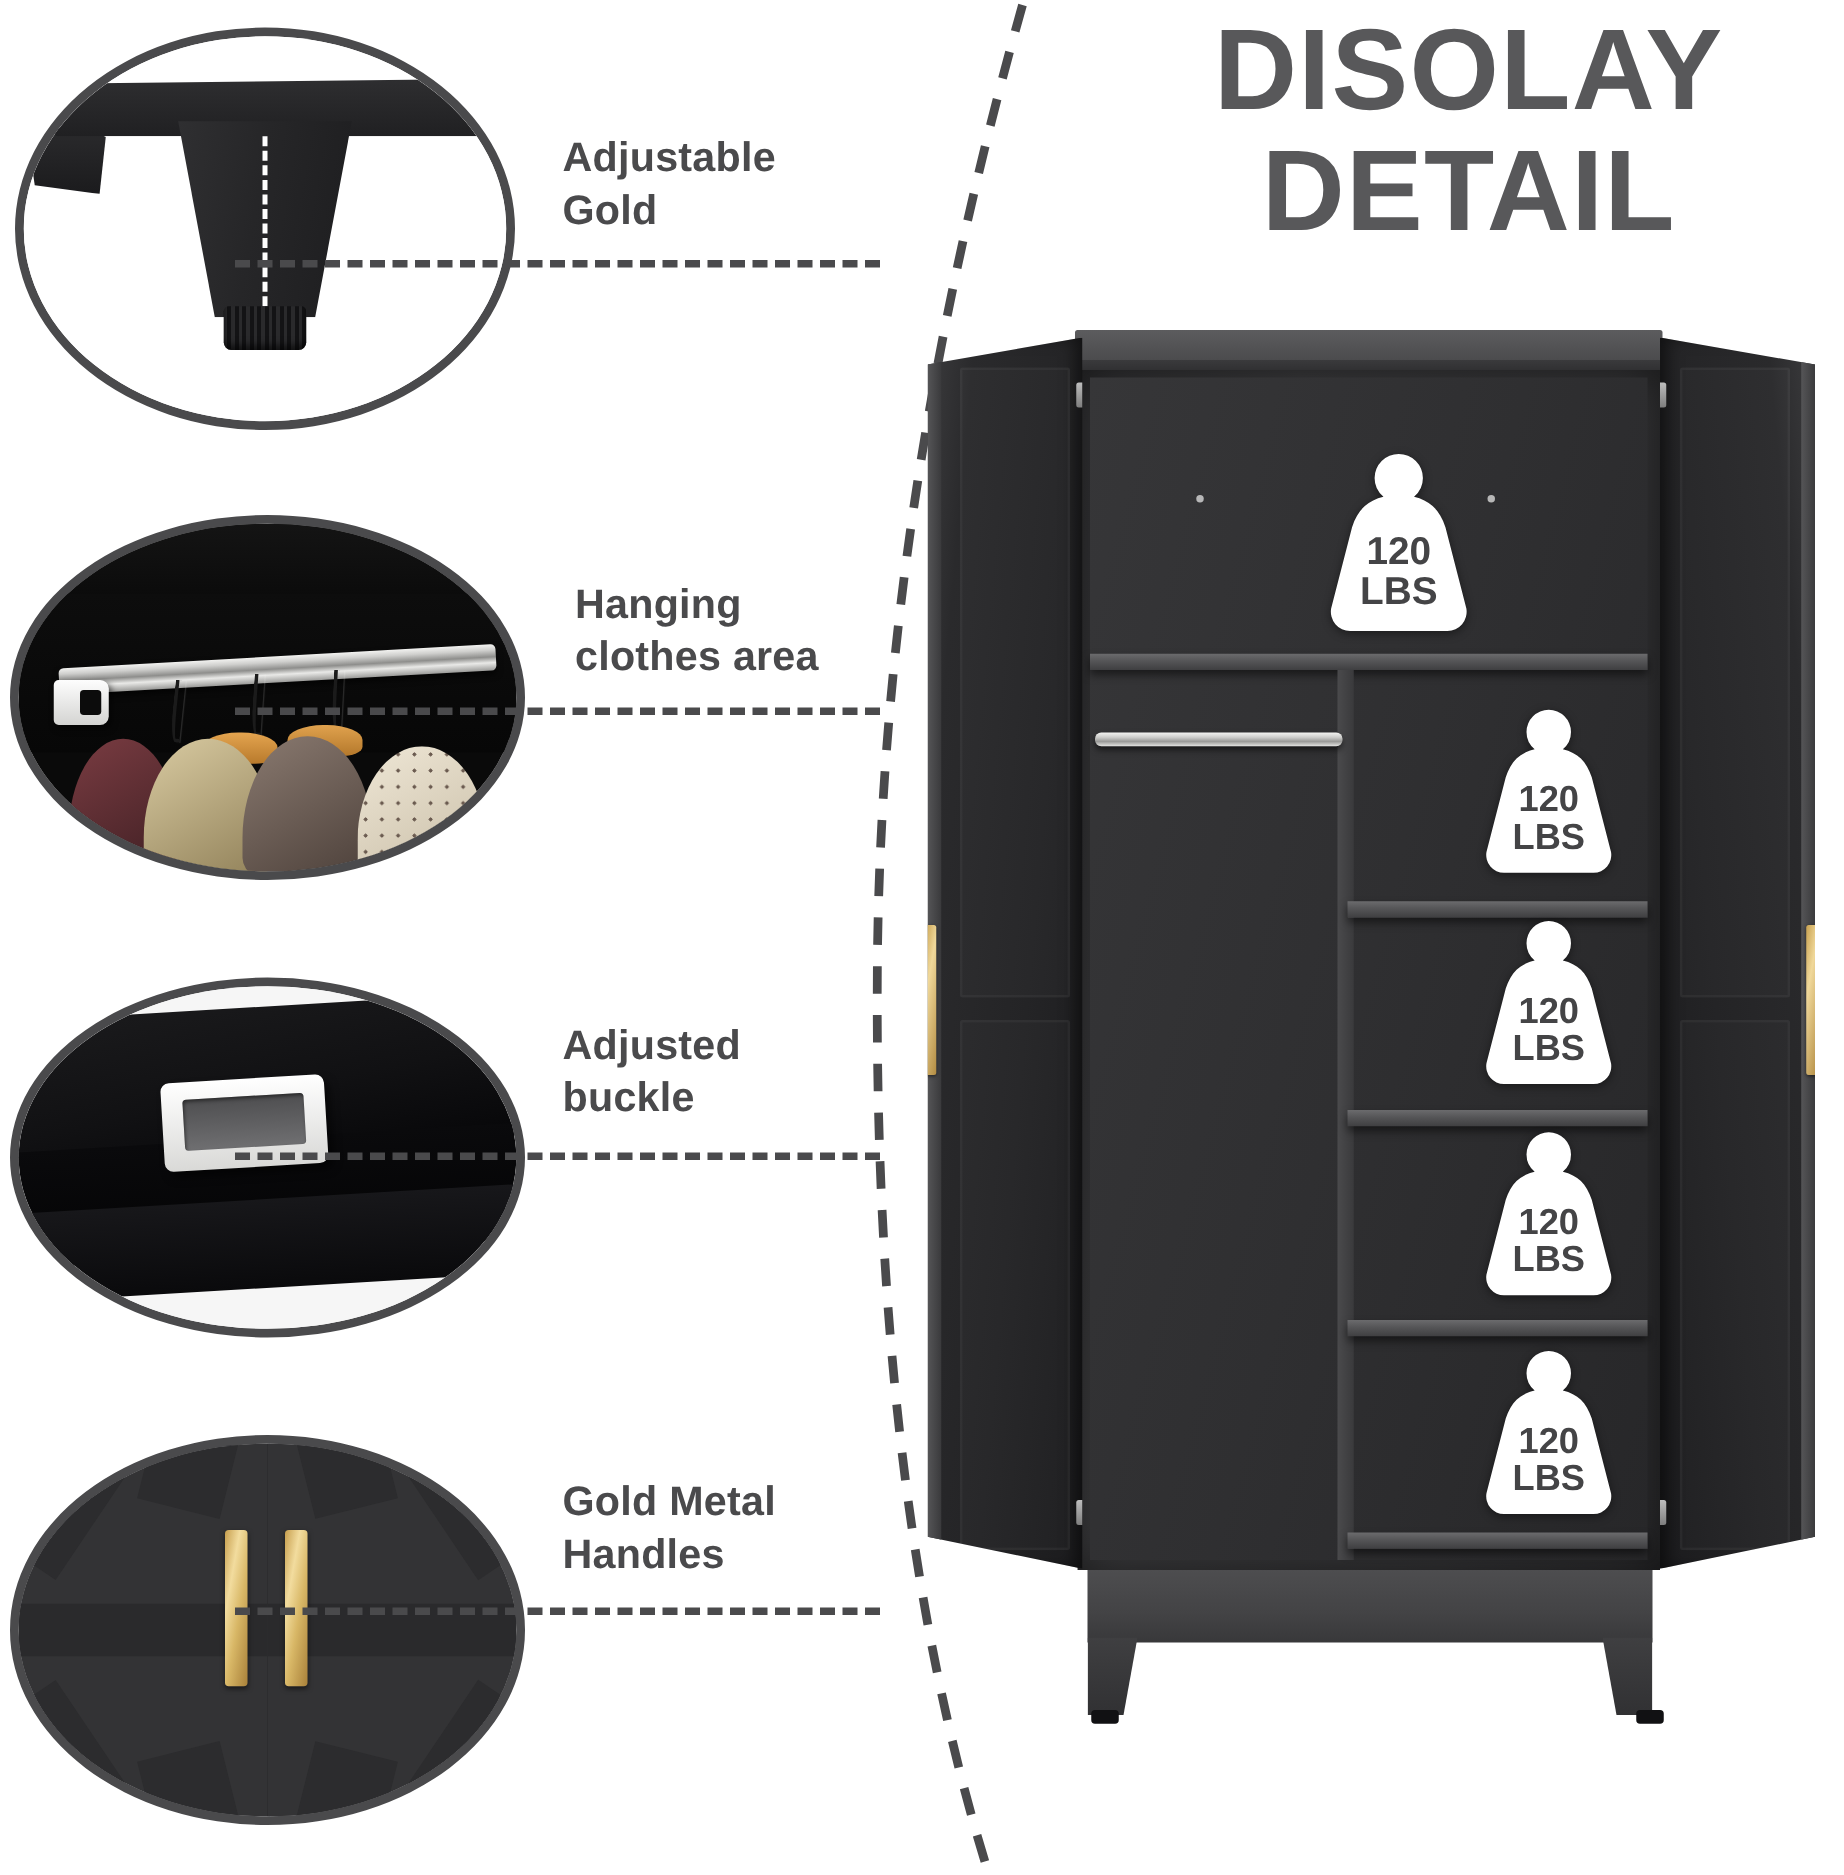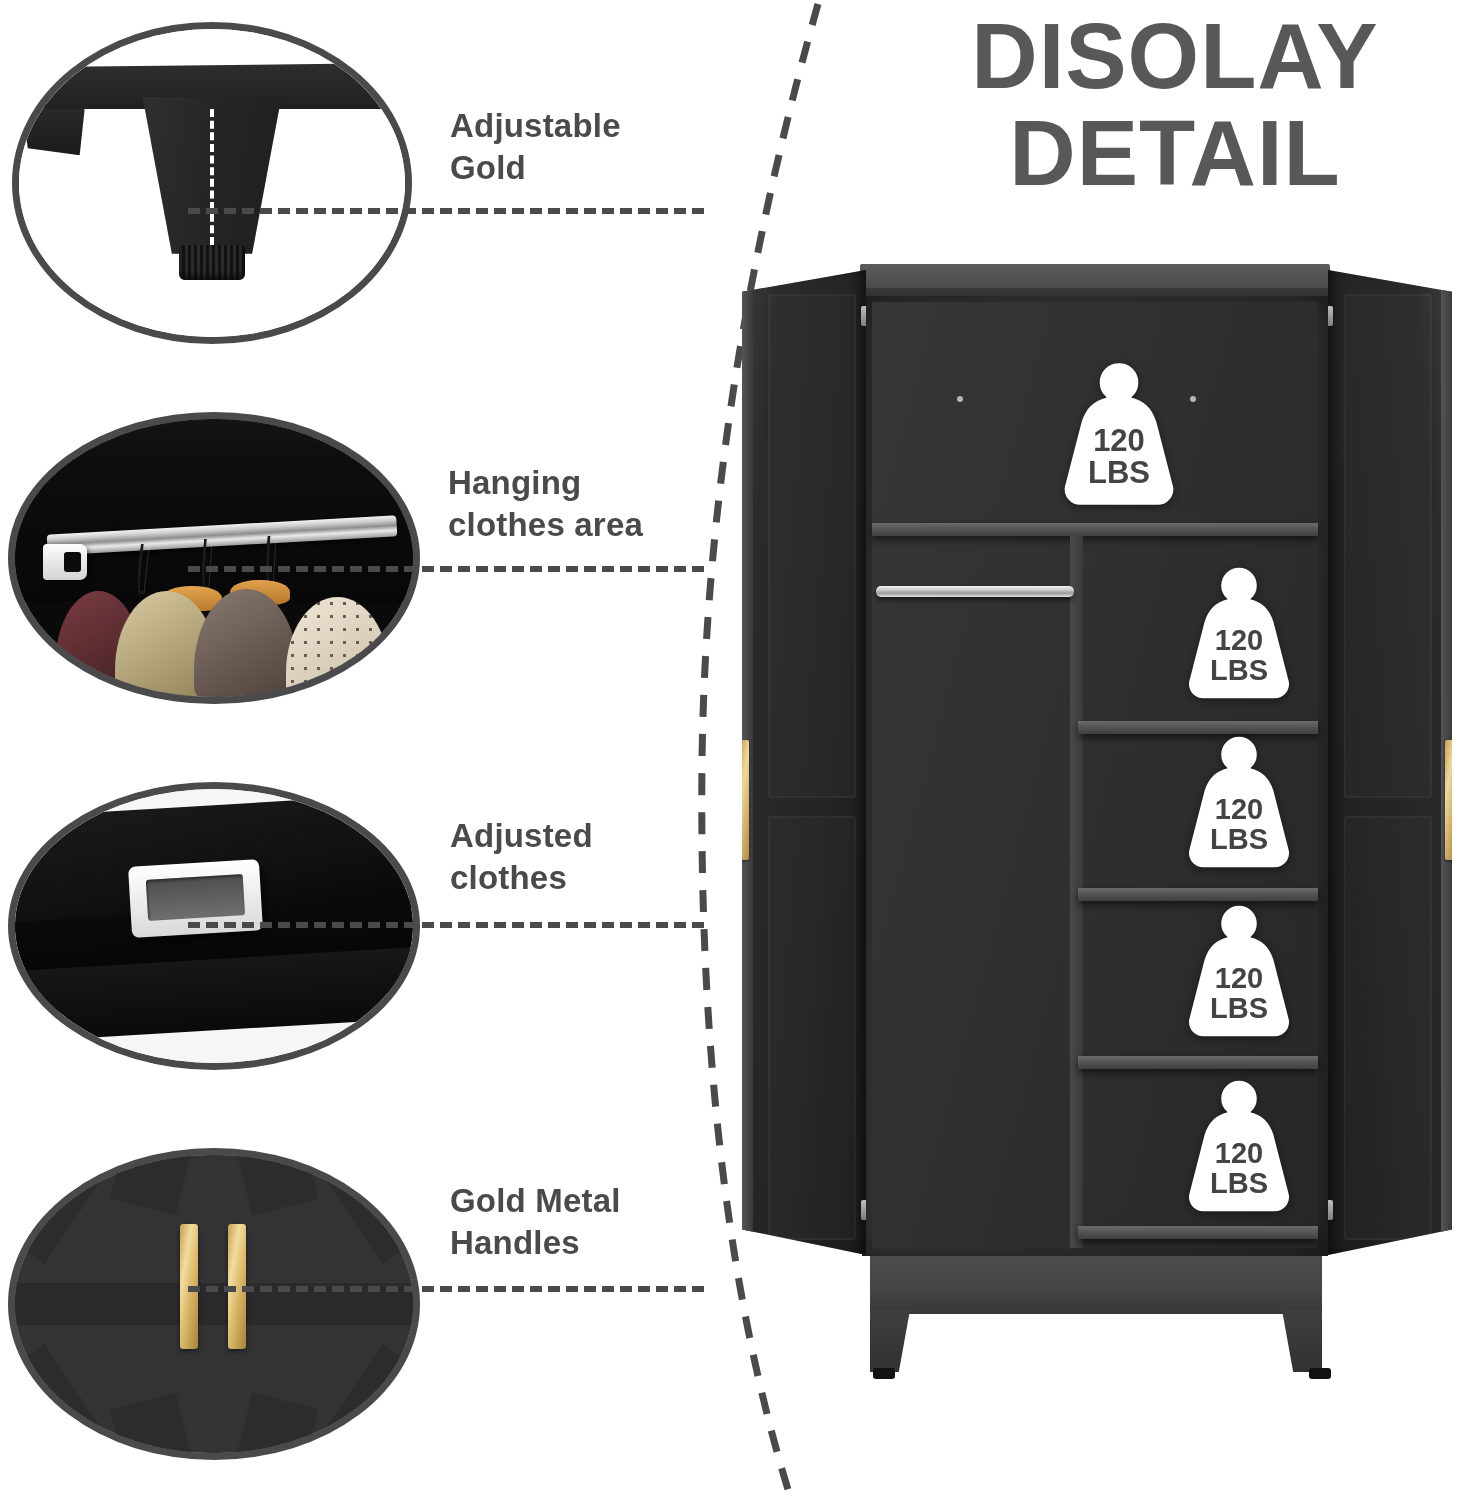--- a/index.html
+++ b/index.html
@@ -282,39 +282,39 @@
              background:linear-gradient(150deg,#d9cba2,#8d7d55);"></div>
         <div class="shoulder" style="left:45%;top:61%;width:26%;height:43%;
              background:linear-gradient(150deg,#8a7a70,#4a3e38);"></div>
         <div class="shoulder" style="left:68%;top:64%;width:26%;height:40%;
              background:
                radial-gradient(#6b5b50 1.5px, transparent 1.6px) 0 0/13px 13px,
                linear-gradient(150deg,#efe7d6,#c6bba4);"></div>
       </div>
     </div>
 
-    <div class="flabel" style="left:448px;top:462px;width:250px;">Hanging
+    <div class="flabel" style="left:460px;top:462px;width:250px;">Hanging
 clothes area</div>
 
     <div class="leader" style="left:188px;top:566px;width:516px;"></div>
   </div>
 
   <div class="feature">
 
     <div class="oval" style="left:8px;top:782px;width:412px;height:288px;">
       <div class="oval-inner buck-scene">
         <div class="buck-panel"></div>
         <div class="buck-panel2"></div>
         <div class="buck-shelf"></div>
         <div class="buckle"></div>
       </div>
     </div>
 
     <div class="flabel" style="left:450px;top:815px;width:250px;">Adjusted
-clothes</div>
+buckle</div>
 
     <div class="leader" style="left:188px;top:922px;width:516px;"></div>
   </div>
 
   <div class="feature">
 
     <div class="oval" style="left:8px;top:1148px;width:412px;height:312px;">
       <div class="oval-inner gold-scene">
 
         <div class="gd-door gd-left">

